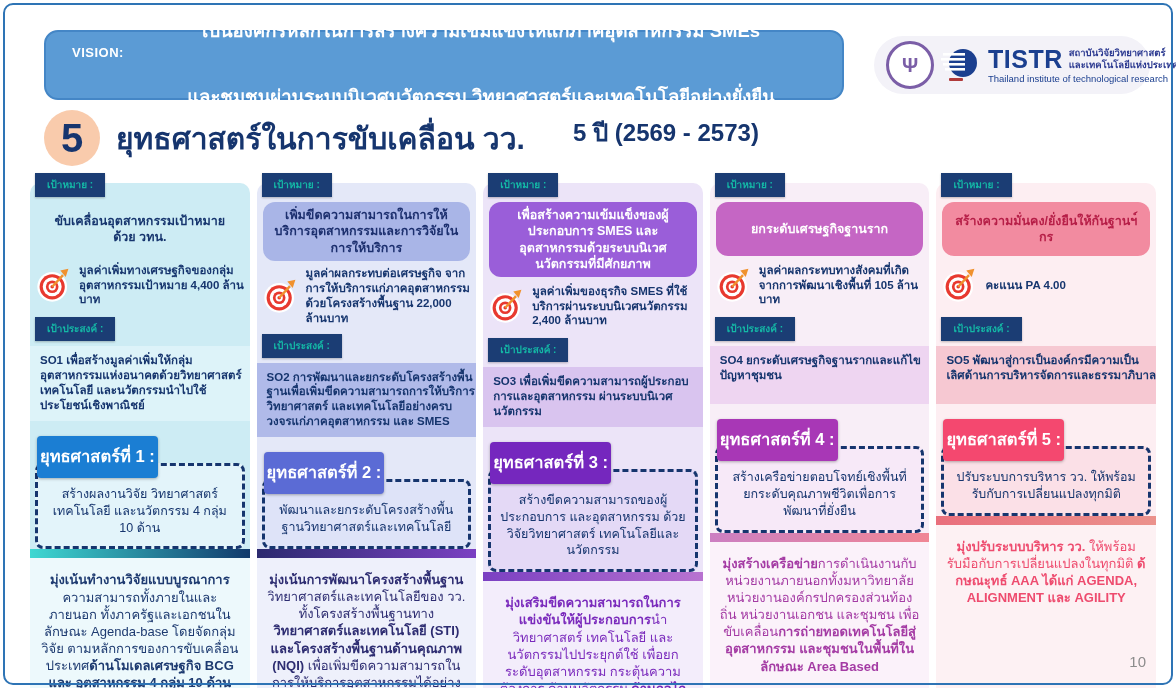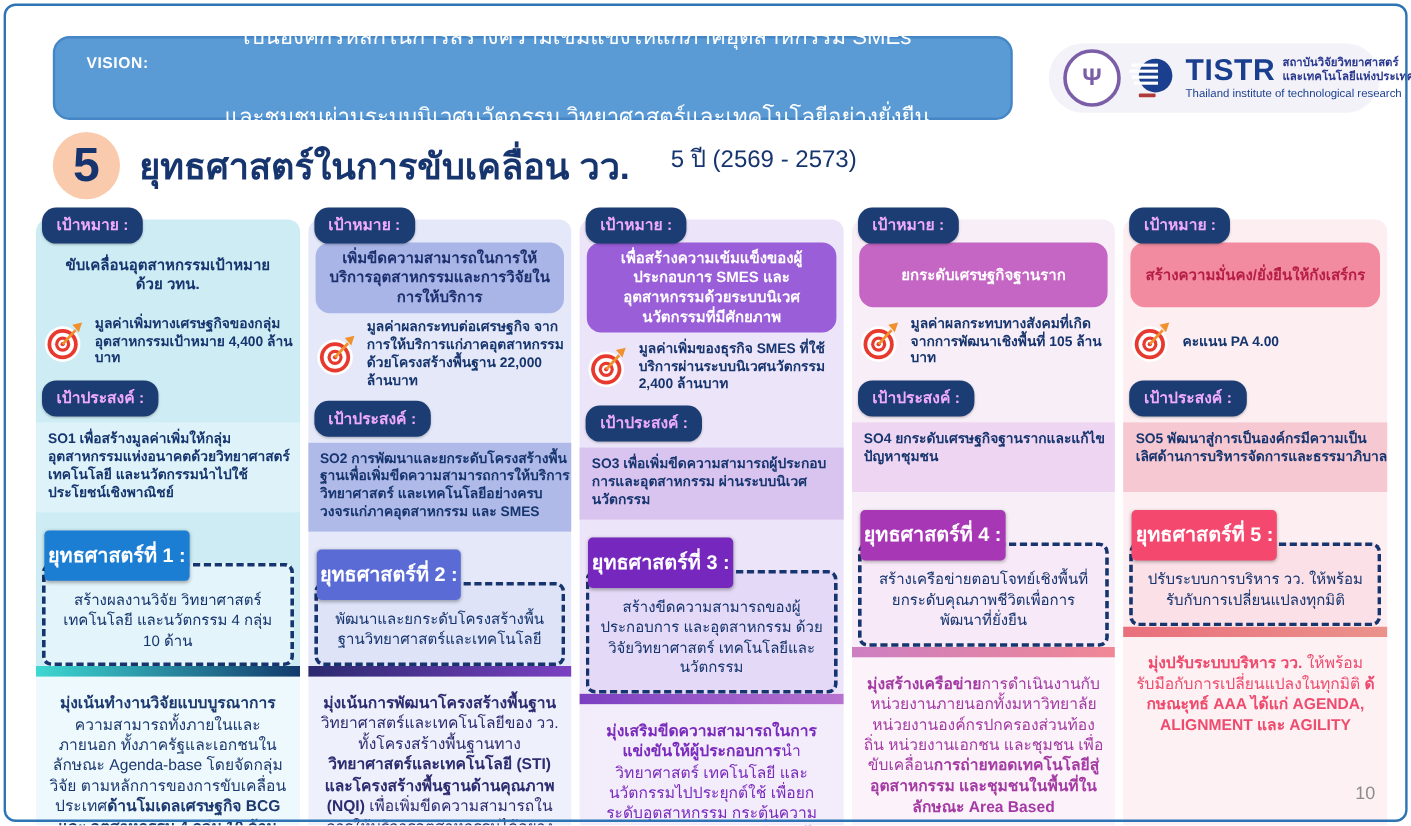--- a/index.html
+++ b/index.html
@@ -7,47 +7,47 @@
          font-family:"Liberation Sans","DejaVu Sans",sans-serif;}
   .frame{position:absolute;inset:3px;border:2px solid var(--frame,#2e74b5);border-radius:10px;pointer-events:none;}
 
   
   .header{display:flex;align-items:flex-start;padding:30px 26px 0 44px;}
   .vision{position:relative;flex:0 0 800px;height:70px;background:var(--visionBg,#5b9bd5);
           border:2px solid #4486c6;border-radius:14px;color:#fff;
           display:flex;flex-direction:column;justify-content:center;text-align:center;
           padding:4px 18px 6px 92px;box-sizing:border-box;gap:41px;}
   .vision-label{position:absolute;left:26px;top:13px;font-size:13px;font-weight:700;letter-spacing:.5px;}
-  .vision-line{font-size:18.5px;font-weight:400;line-height:1.35;}
+  .vision-line{font-size:18.5px;font-weight:700;line-height:1.35;}
   .logo-chip{margin-left:auto;margin-top:6px;width:276px;height:58px;background:#f3f2f8;border-radius:29px;
              display:flex;align-items:center;gap:7px;padding:0 10px 0 12px;box-sizing:border-box;}
   .seal{width:42px;height:42px;border-radius:50%;background:#fff;border:3px solid #7b5ea7;
         display:flex;align-items:center;justify-content:center;color:#7b5ea7;font-size:20px;font-weight:700;flex:none;}
   .globe{width:40px;height:40px;flex:none;}
   .logo-text{display:flex;flex-direction:column;line-height:1.05;min-width:0;}
   .logo-row{display:flex;align-items:center;gap:6px;}
   .wordmark{font-size:25px;font-weight:700;color:#1b3f8f;letter-spacing:.5px;}
   .logo-thai{font-size:9.5px;font-weight:700;color:#2b3990;line-height:1.25;white-space:nowrap;}
   .logo-eng{font-size:9.5px;color:#1b3f8f;margin-top:2px;white-space:nowrap;}
 
   
   .title-row{display:flex;align-items:center;gap:16px;padding:9px 0 0 44px;height:58px;}
   .big5{width:56px;height:56px;border-radius:50%;background:var(--circle,#f9cbac);
         display:flex;align-items:center;justify-content:center;
         font-size:40px;font-weight:800;color:var(--navy,#16356e);}
   .main-title{font-size:30px;font-weight:800;color:var(--navy,#16356e);}
-  .period{font-size:20px;font-weight:400;color:var(--navy,#16356e);margin-left:18px;margin-top:-12px;}
+  .period{font-size:24px;font-weight:700;color:var(--navy,#16356e);margin-left:32px;margin-top:-12px;}
 
   
   .columns{display:grid;grid-template-columns:repeat(5,1fr);gap:7px;padding:6px 20px 0 30px;}
   .column{display:flex;flex-direction:column;height:487px;}
   .top-section{position:relative;flex:1 1 auto;background:var(--tint);border-radius:10px 10px 0 0;
                display:flex;flex-direction:column;margin-top:10px;}
-  .badge{background:var(--badge,#1b3d74);color:#f0abfc;font-size:13px;font-weight:700;
-         padding:4px 12px 5px;border-radius:12px;width:fit-content;box-shadow:0 1px 2px rgba(0,0,0,.25);}
+  .badge{background:var(--badge,#1b3d74);color:#14b8a6;font-size:10px;font-weight:700;
+         padding:4px 12px 5px;border-radius:0;width:fit-content;box-shadow:0 1px 2px rgba(0,0,0,.25);}
   .goal-badge{position:absolute;top:-10px;left:5px;}
   .obj-badge{align-self:flex-start;margin:8px 0 0 5px;}
   .goal-box{margin:19px 6px 0;min-height:54px;display:flex;align-items:center;justify-content:center;
             text-align:center;padding:5px 8px;border-radius:12px;font-weight:700;font-size:12.5px;
             line-height:1.3;background:var(--goalBg);color:var(--goalColor);box-sizing:border-box;}
   .indicator{display:flex;align-items:center;gap:7px;margin:5px 4px 0 6px;min-height:48px;
              font-size:11.5px;font-weight:700;color:var(--navy,#16356e);line-height:1.3;}
   .indicator svg{flex:none;}
   .so-box{margin-top:5px;background:var(--soBg);padding:7px 0 8px 10px;font-size:11.5px;font-weight:700;
           color:var(--navy,#16356e);line-height:1.3;min-height:58px;box-sizing:border-box;}
@@ -212,21 +212,21 @@
         <div class="pill">ยุทธศาสตร์ที่ 4 :</div>
         <div class="dash-box">สร้างเครือข่ายตอบโจทย์เชิงพื้นที่ ยกระดับคุณภาพชีวิตเพื่อการพัฒนาที่ยั่งยืน</div>
       </div>
     </div>
     <div class="bar"></div>
     <div class="para"><span class="b">มุ่งสร้างเครือข่าย</span><span>การดำเนินงานกับหน่วยงานภายนอกทั้งมหาวิทยาลัย หน่วยงานองค์กรปกครองส่วนท้องถิ่น หน่วยงานเอกชน และชุมชน เพื่อขับเคลื่อน</span><span class="b">การถ่ายทอดเทคโนโลยีสู่อุตสาหกรรม และชุมชนในพื้นที่ในลักษณะ Area Based</span></div>
   </div>
       <div class="column" style="--tint: #fdeef2; --goalBg: #f28ba0; --goalColor: #b61e47; --soBg: #f6c8d2; --pill: #f4486f; --dashBg: #fbe0e7; --barFrom: #e96f7c; --barTo: #eb928c; --paraBg: #fdf1f3; --paraColor: #ee4b6e;">
     <div class="top-section">
       <div class="badge goal-badge">เป้าหมาย :</div>
-      <div class="goal-box">สร้างความมั่นคง/ยั่งยืนให้กังเสร์กร</div>
+      <div class="goal-box">สร้างความมั่นคง/ยั่งยืนให้กันฐานฯ์กร</div>
       <div class="indicator">
         <svg width="36" height="36" viewBox="0 0 40 40">
           <circle cx="18" cy="22" r="16.5" fill="#ffffff"></circle>
           <circle cx="18" cy="22" r="14" fill="#e8392f"></circle>
           <circle cx="18" cy="22" r="10.5" fill="#ffffff"></circle>
           <circle cx="18" cy="22" r="7" fill="#e8392f"></circle>
           <circle cx="18" cy="22" r="4" fill="#ffffff"></circle>
           <circle cx="18" cy="22" r="2" fill="#e8392f"></circle>
           <path d="M18 22 L30 9" stroke="#f0912d" stroke-width="2.6"></path>
           <path d="M27 4 L36 2 L33 11 Z" fill="#f0912d"></path>

